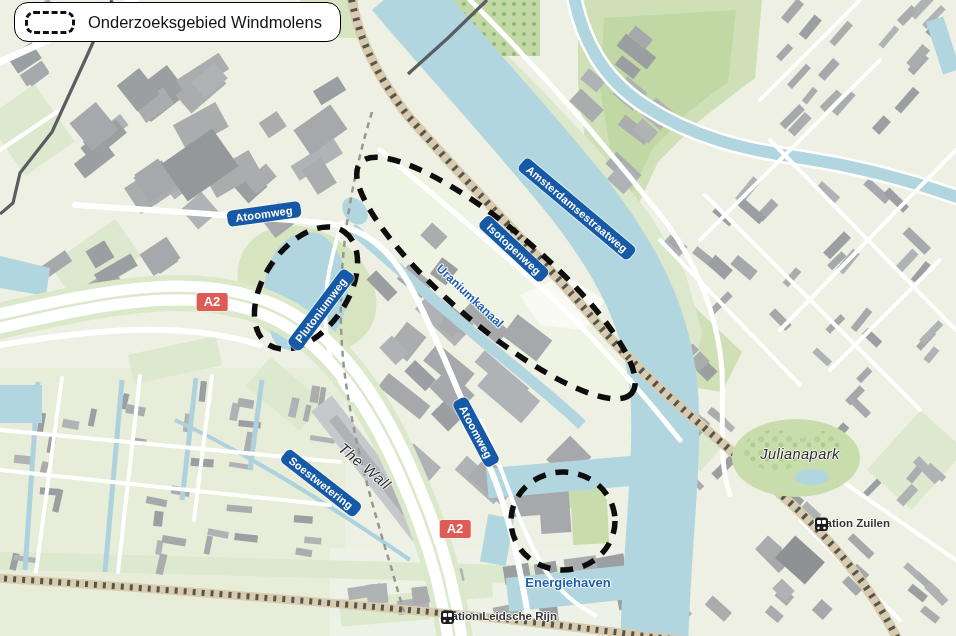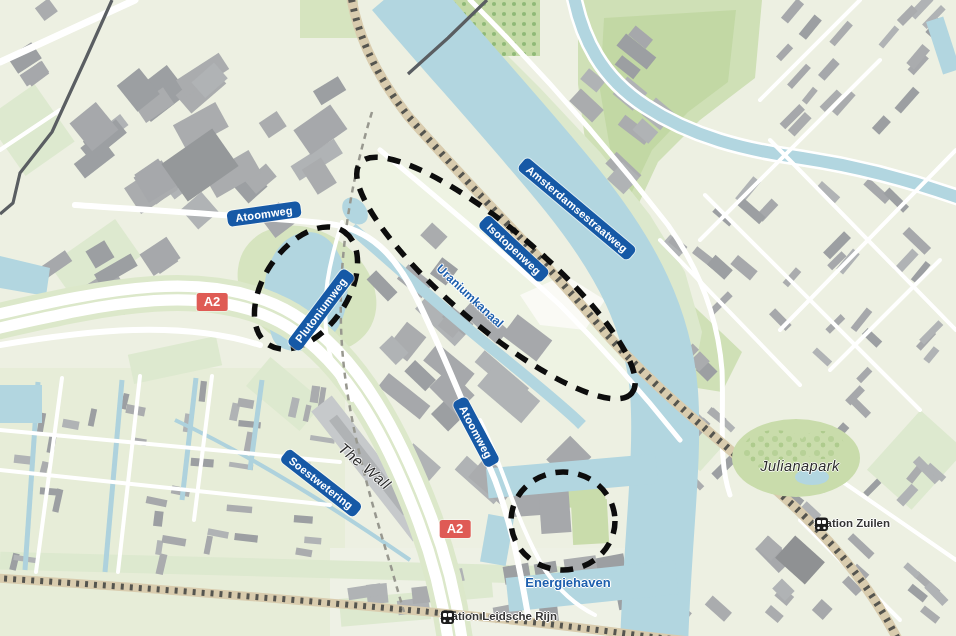--- a/index.html
+++ b/index.html
@@ -414,20 +414,24 @@
     <polyline points="487,0 448,38 408,74"></polyline>
   </g>
 
   <g fill="none" stroke="#0d0d0d" stroke-width="5.5" stroke-dasharray="13 10">
     <ellipse cx="496" cy="278" rx="178" ry="48" transform="rotate(40.3 496 278)"></ellipse>
     <ellipse cx="306" cy="288" rx="68" ry="42" transform="rotate(-56 306 288)"></ellipse>
     <ellipse cx="563" cy="521" rx="52" ry="49"></ellipse>
   </g>
 </svg>
 
+<div class="legend">
+  <span class="legend-swatch"></span>
+  <span class="legend-text">Onderzoeksgebied Windmolens</span>
+</div>
 
 <div class="lbl badge" style="left:264px;top:214px;transform:translate(-50%,-50%) rotate(-8deg)">Atoomweg</div>
 
 <div class="lbl badge" style="left:321px;top:310px;transform:translate(-50%,-50%) rotate(-53deg)">Plutoniumweg</div>
 
 <div class="lbl badge" style="left:514px;top:249px;transform:translate(-50%,-50%) rotate(43deg)">Isotopenweg</div>
 
 <div class="lbl badge" style="left:577px;top:209px;transform:translate(-50%,-50%) rotate(40deg)">Amsterdamsestraatweg</div>
 
 <div class="lbl badge" style="left:476px;top:432px;transform:translate(-50%,-50%) rotate(62deg)">Atoomweg</div>
@@ -437,21 +441,21 @@
 <div class="lbl a2badge" style="left:204px;top:302px;">A2</div>
 
 <div class="lbl a2badge" style="left:447px;top:529px;">A2</div>
 
 <div class="lbl watername" style="left:470px;top:296px;transform:translate(-50%,-50%) rotate(43deg)">Uraniumkanaal</div>
 
 <div class="lbl watername" style="left:568px;top:582px;font-size:13px;">Energiehaven</div>
 
 <div class="lbl placename" style="left:365px;top:466px;transform:translate(-50%,-50%) rotate(40deg)">The Wall</div>
 
-<div class="lbl placename" style="left:800px;top:454px;font-size:14.5px;margin-top:12px;">Julianapark</div>
+<div class="lbl placename" style="left:800px;top:454px;font-size:14.5px;">Julianapark</div>
 
 <div class="station" style="left:814px;top:517px;">
   <svg width="15" height="17" viewBox="0 0 15 17">
     <rect x="1" y="0.5" width="13" height="13.5" rx="3" fill="#1d1d1d"></rect>
     <rect x="3" y="3" width="4" height="4" rx="1" fill="#ffffff"></rect>
     <rect x="8" y="3" width="4" height="4" rx="1" fill="#ffffff"></rect>
     <circle cx="4.5" cy="11" r="1.3" fill="#ffffff"></circle>
     <circle cx="10.5" cy="11" r="1.3" fill="#ffffff"></circle>
     <rect x="2" y="14.5" width="3.5" height="2" transform="skewX(-20)" fill="#1d1d1d"></rect>
     <rect x="11" y="14.5" width="3.5" height="2" transform="skewX(20)" fill="#1d1d1d"></rect>

